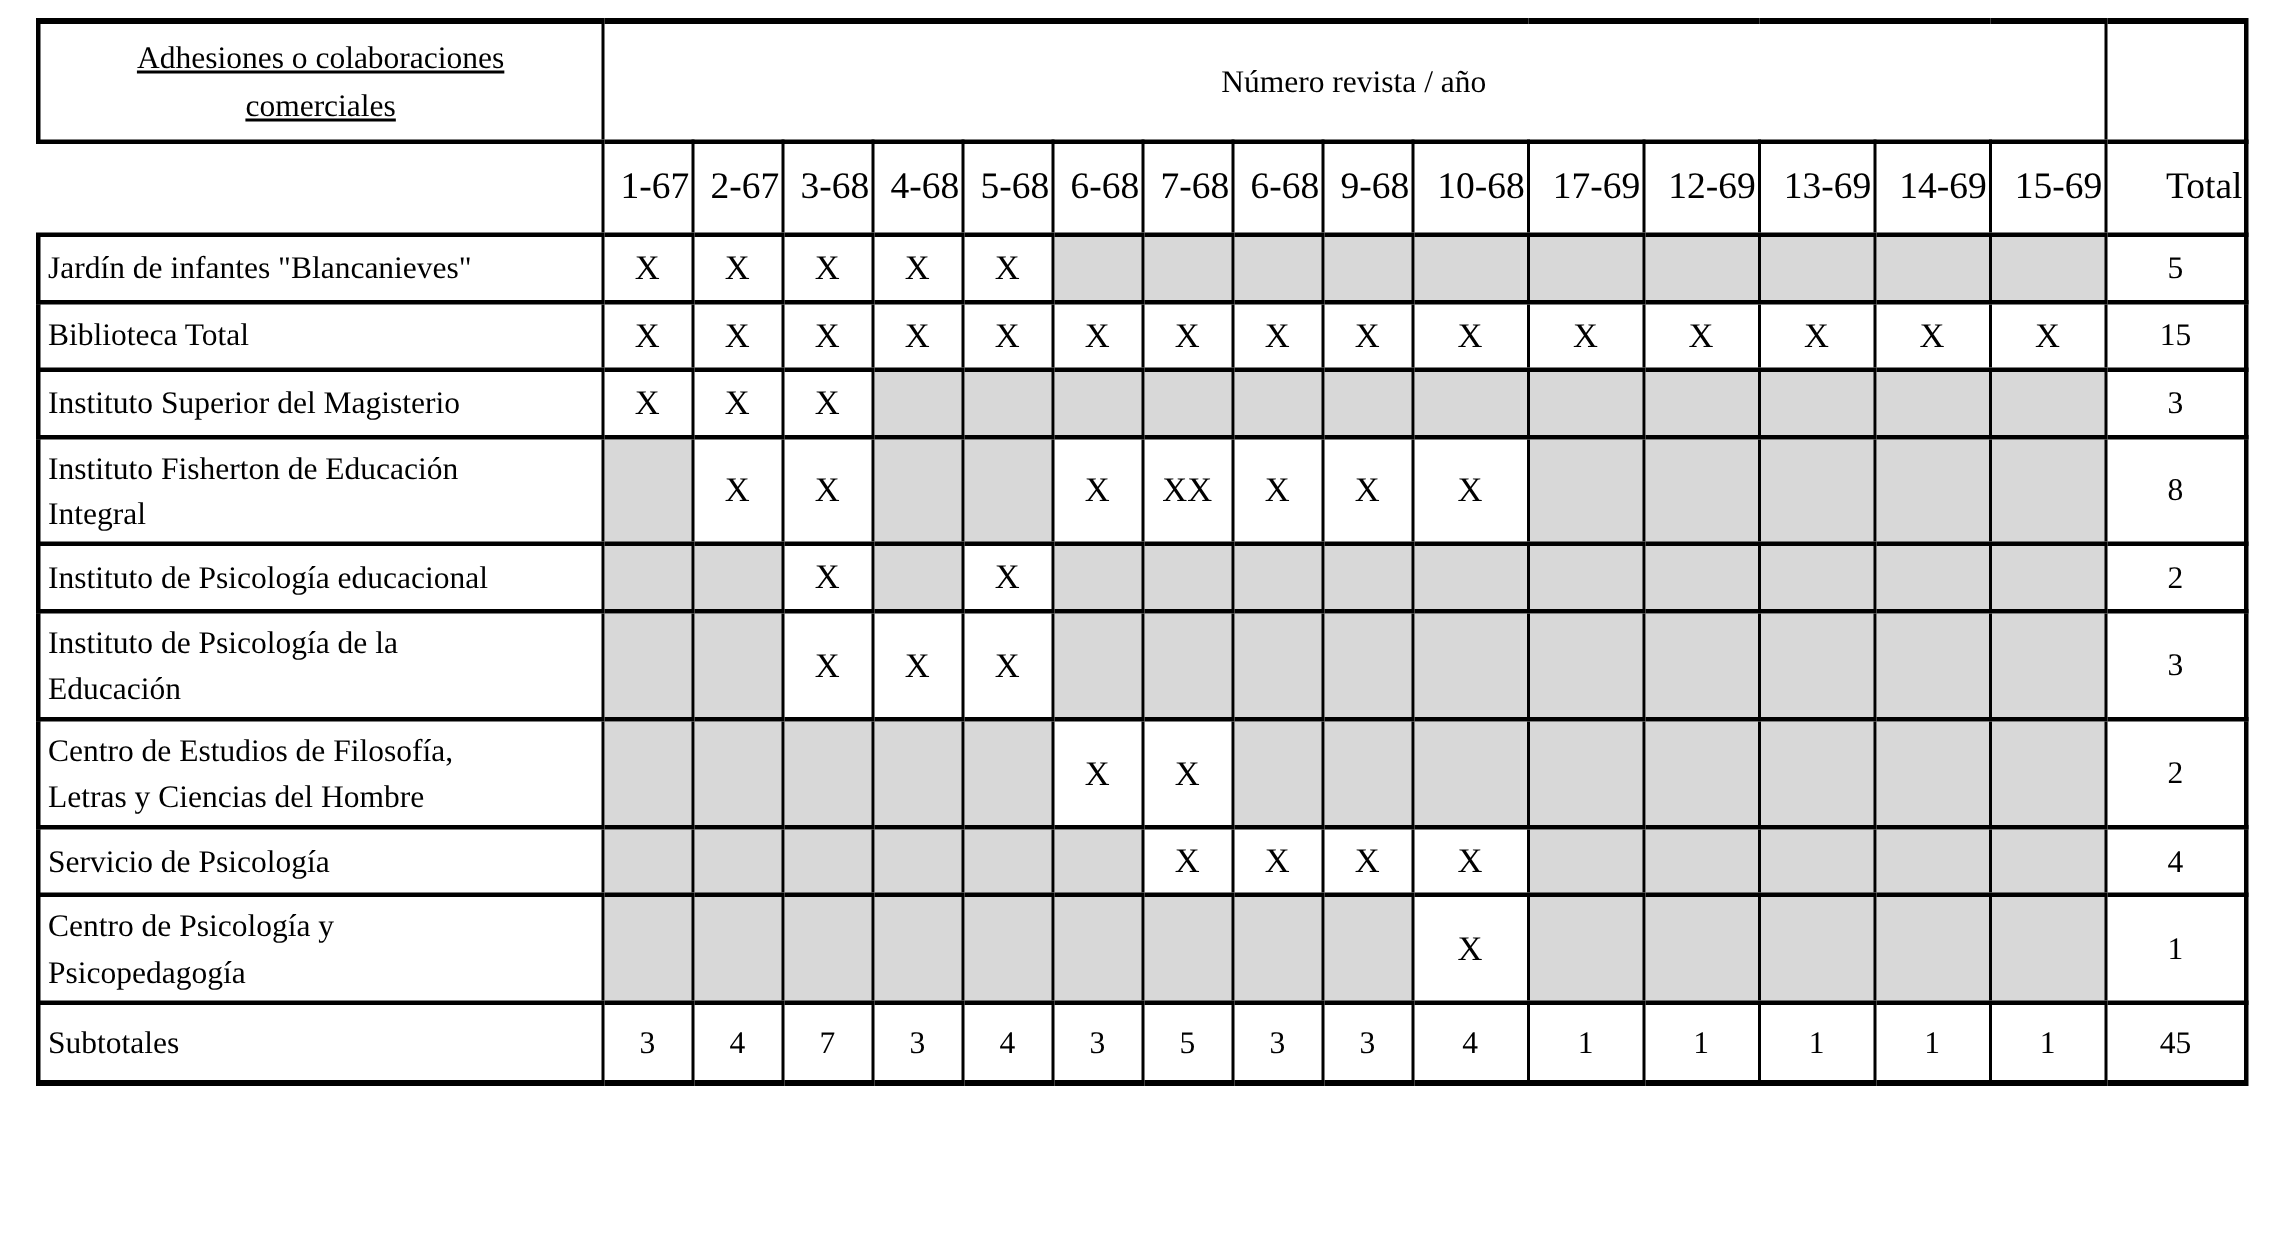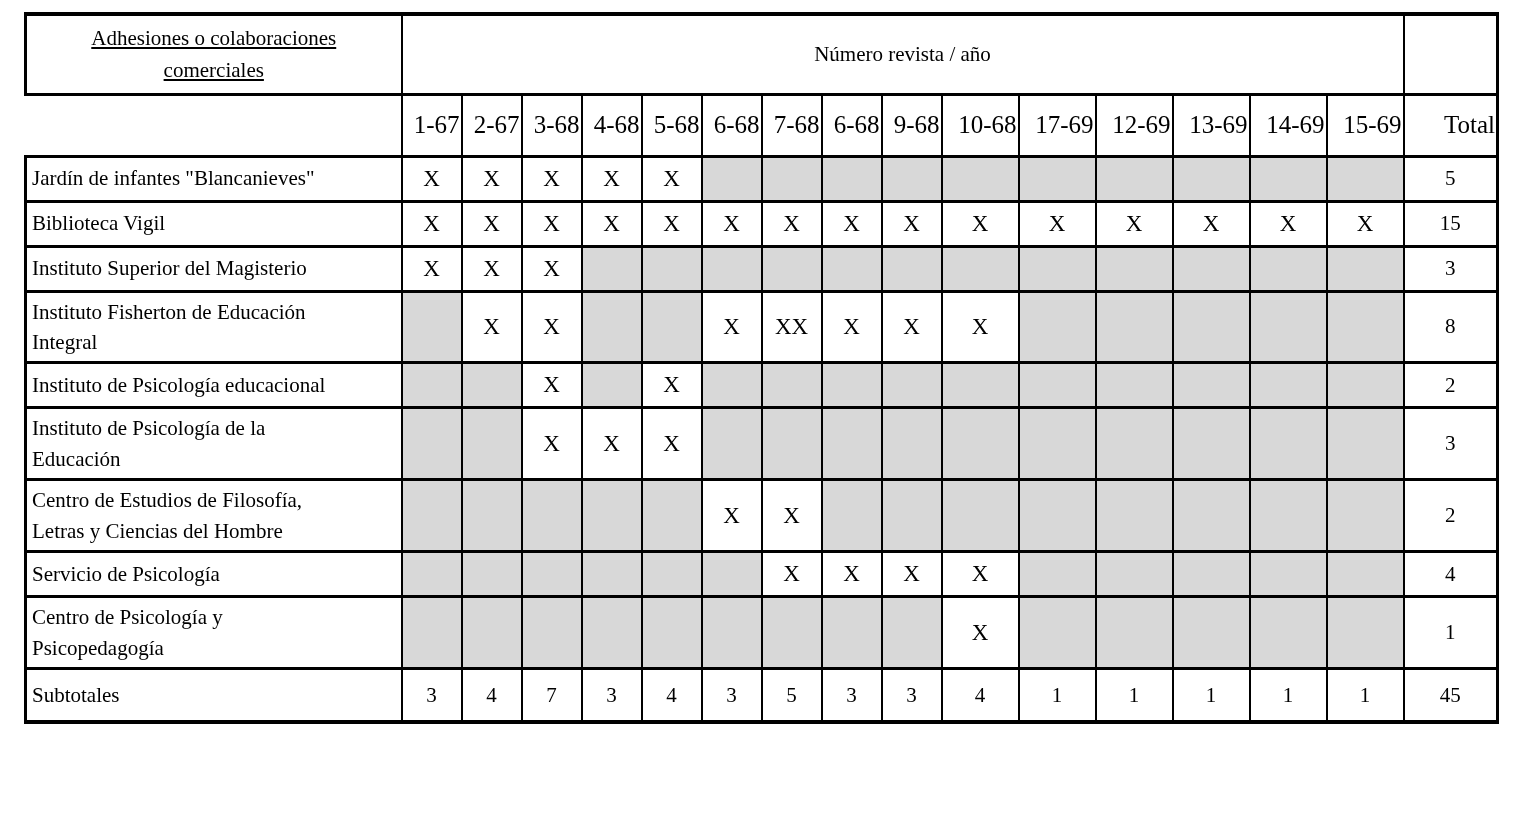--- a/index.html
+++ b/index.html
@@ -141,21 +141,21 @@
         <td class="mark-cell shaded"></td>
         <td class="mark-cell shaded"></td>
         <td class="mark-cell shaded"></td>
         <td class="mark-cell shaded"></td>
         <td class="mark-cell shaded"></td>
         <td class="mark-cell shaded"></td>
         <td class="mark-cell shaded"></td>
         <td class="total-cell">5</td>
       </tr>
       <tr>
-        <td class="label-cell">Biblioteca Vigil</td>
+        <td class="label-cell">Biblioteca Total</td>
         <td class="mark-cell">X</td>
         <td class="mark-cell">X</td>
         <td class="mark-cell">X</td>
         <td class="mark-cell">X</td>
         <td class="mark-cell">X</td>
         <td class="mark-cell">X</td>
         <td class="mark-cell">X</td>
         <td class="mark-cell">X</td>
         <td class="mark-cell">X</td>
         <td class="mark-cell">X</td>

